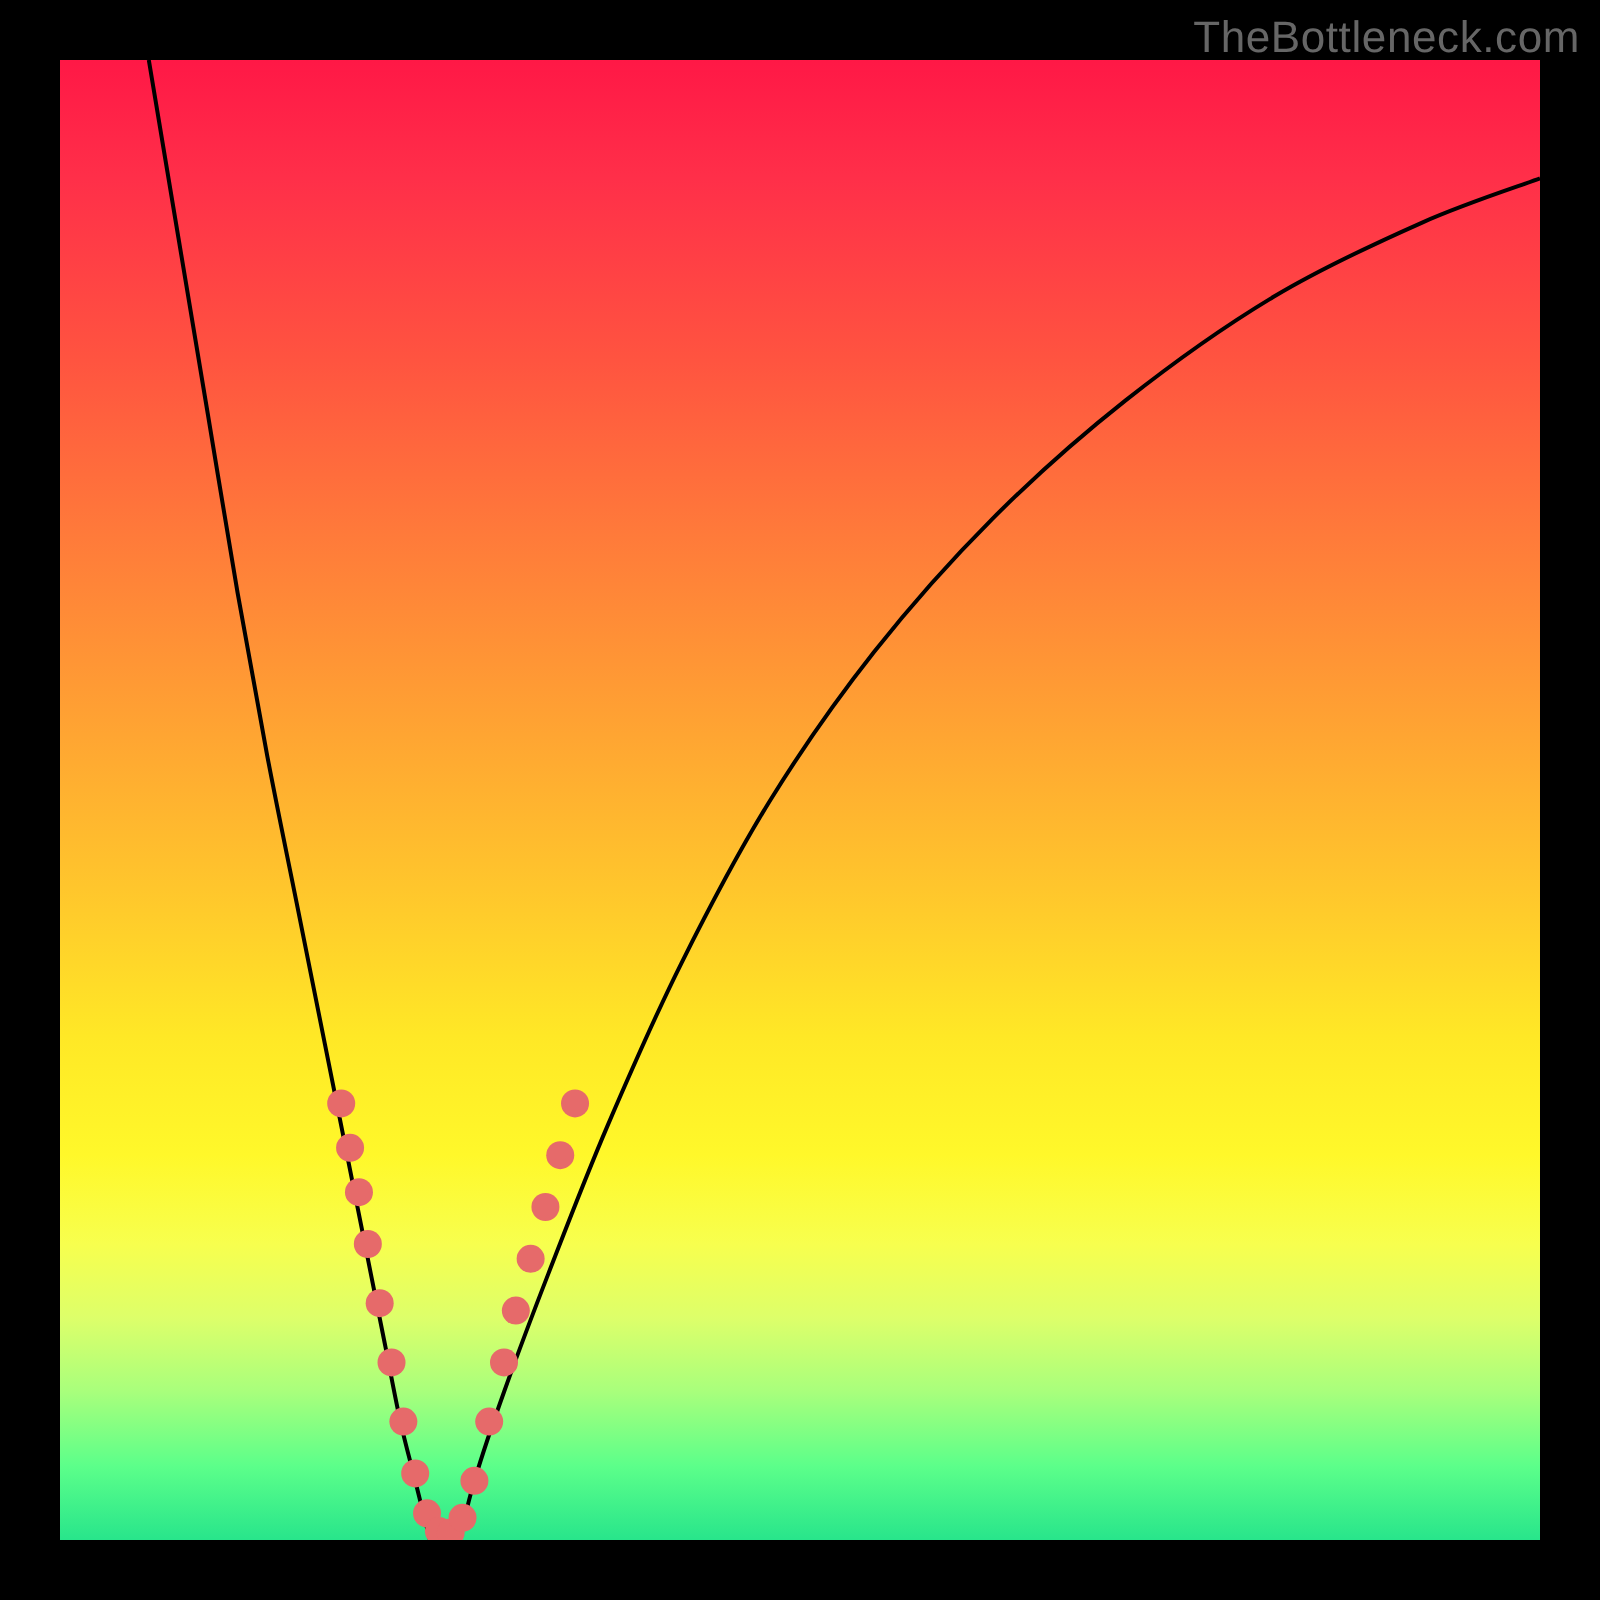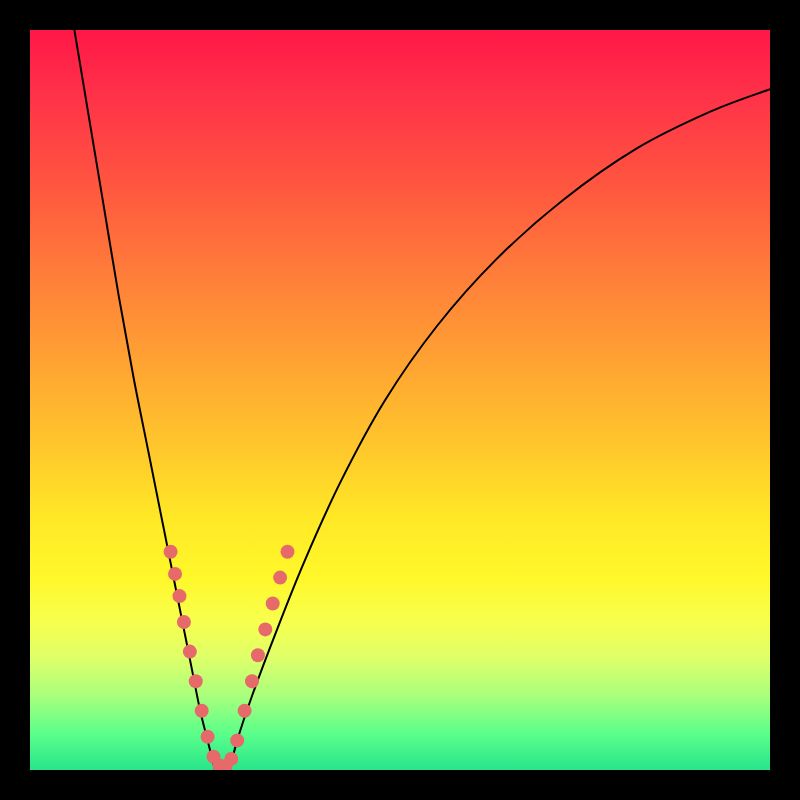--- a/index.html
+++ b/index.html
@@ -73,20 +73,21 @@
   }
   .marker {
     fill: #e66a6a;
     stroke: none;
   }
 </style>
 </head>
 <body>
 
 <div class="frame">
+  <div class="watermark">TheBottleneck.com</div>
   <div class="plot-area">
     <div class="gradient"></div>
     <svg class="curves" viewBox="0 0 740 740" preserveAspectRatio="none">
       <path id="left-curve" class="curve" d="M 44.4 0 C 46.86666666666667 14.799999999999992, 54.266666666666666 59.199999999999946, 59.2 88.79999999999995 C 64.13333333333334 118.39999999999996, 69.06666666666666 148.00000000000003, 74 177.60000000000002 C 78.93333333333334 207.20000000000002, 83.86666666666666 238.03333333333333, 88.8 266.4 C 93.73333333333333 294.76666666666665, 98.66666666666667 321.9, 103.60000000000001 347.79999999999995 C 108.53333333333335 373.69999999999993, 113.46666666666667 397.1333333333333, 118.4 421.8 C 123.33333333333334 446.4666666666667, 128.26666666666665 471.1333333333333, 133.2 495.79999999999995 C 138.13333333333333 520.4666666666666, 144.3 551.3, 148 569.8 C 151.7 588.3, 152.93333333333334 594.4666666666666, 155.4 606.8 C 157.86666666666667 619.1333333333333, 160.33333333333334 631.4666666666666, 162.8 643.8 C 165.26666666666668 656.1333333333333, 167.73333333333335 669.6999999999999, 170.20000000000002 680.8 C 172.66666666666669 691.9, 175.13333333333333 700.5333333333333, 177.6 710.4 C 180.06666666666666 720.2666666666667, 183.76666666666665 735.0666666666666, 185 740"></path>
       <path id="right-curve" class="curve" d="M 199.8 740 C 201.03333333333336 735.0666666666666, 203.50000000000003 722.7333333333333, 207.20000000000002 710.4 C 210.9 698.0666666666666, 215.83333333333334 683.2666666666667, 222 666 C 228.16666666666666 648.7333333333333, 235.5666666666667 629, 244.20000000000002 606.8 C 252.83333333333334 584.5999999999999, 262.7 558.6999999999999, 273.8 532.8 C 284.90000000000003 506.9, 297.23333333333335 478.5333333333333, 310.8 451.4 C 324.3666666666667 424.26666666666665, 339.16666666666663 395.9, 355.2 370 C 371.23333333333335 344.1, 388.50000000000006 319.43333333333334, 407.00000000000006 296 C 425.50000000000006 272.56666666666666, 445.23333333333335 250.3666666666667, 466.2 229.40000000000003 C 487.16666666666663 208.43333333333337, 509.3666666666666 188.69999999999993, 532.8 170.19999999999993 C 556.2333333333332 151.69999999999993, 582.1333333333332 133.19999999999996, 606.8 118.39999999999998 C 631.4666666666667 103.59999999999998, 658.6 91.26666666666665, 680.8000000000001 81.39999999999998 C 703.0000000000001 71.5333333333333, 730.1333333333333 62.89999999999994, 740 59.19999999999993"></path>
       <g id="markers">
           <circle cx="140.6" cy="521.7" r="7" class="marker"></circle>
           <circle cx="145.04" cy="543.9" r="7" class="marker"></circle>
           <circle cx="149.48" cy="566.1" r="7" class="marker"></circle>
           <circle cx="153.92000000000002" cy="592" r="7" class="marker"></circle>

